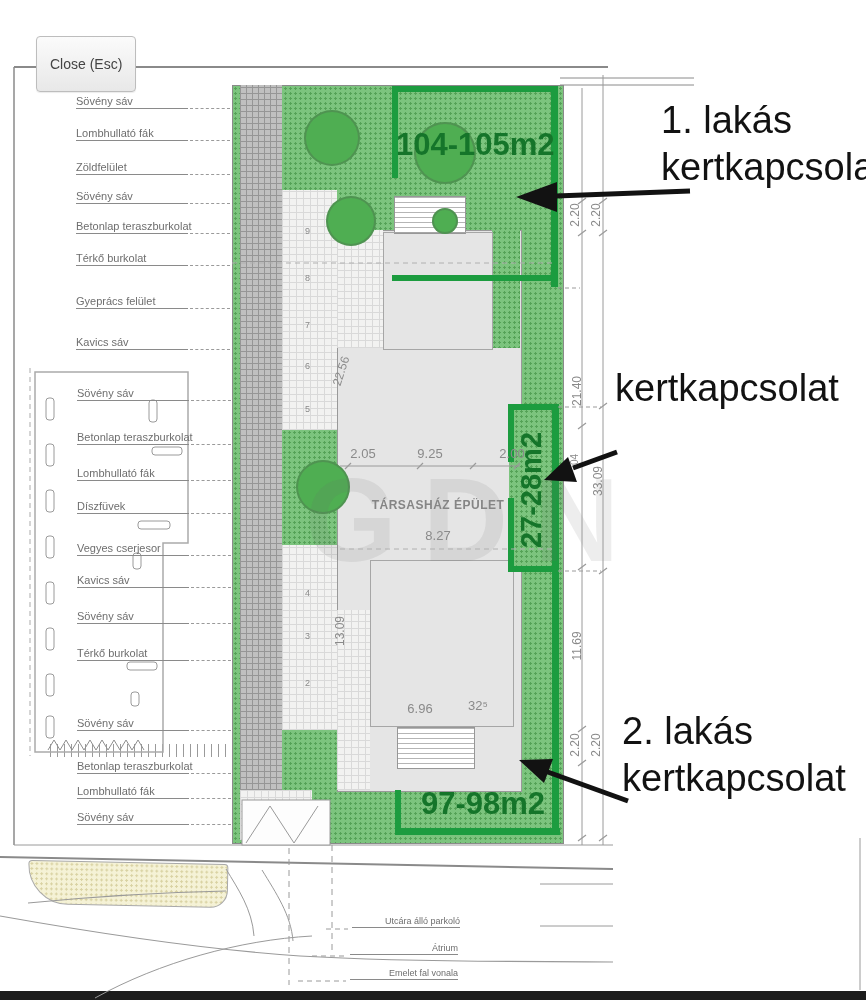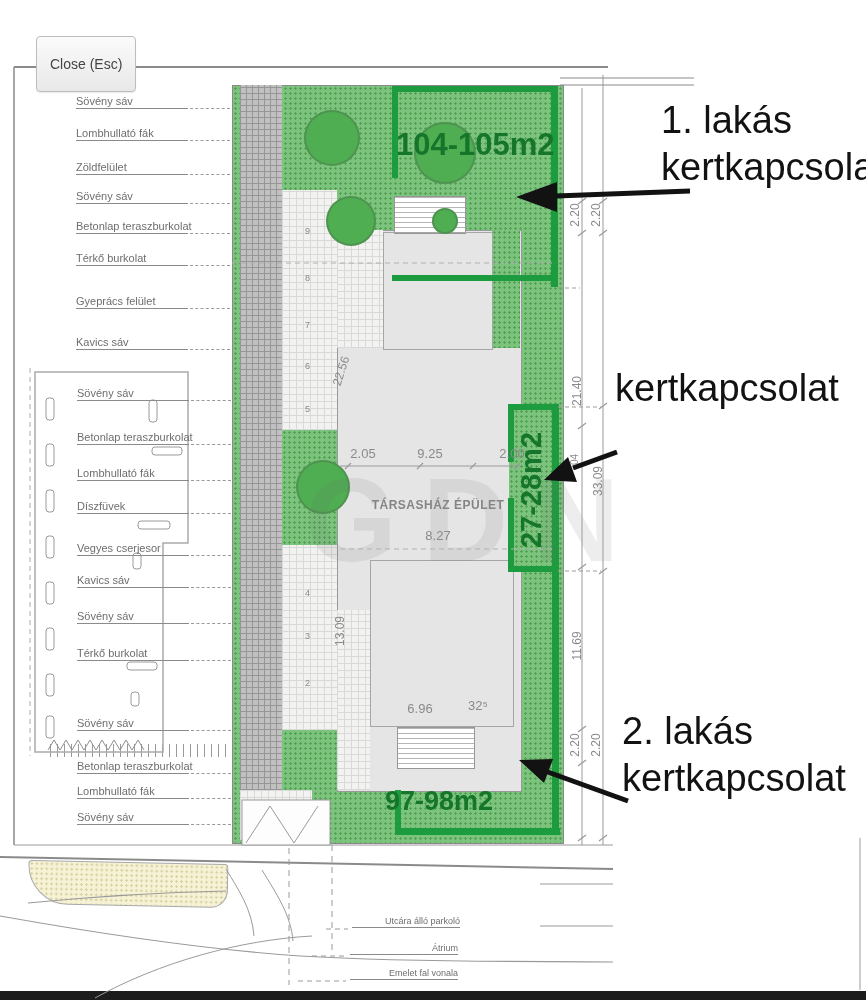--- a/index.html
+++ b/index.html
@@ -184,21 +184,21 @@
   <div class="llabel" style="left:77px;top:574px">Kavics sáv</div>
   <div class="llabel" style="left:77px;top:610px">Sövény sáv</div>
   <div class="llabel" style="left:77px;top:647px">Térkő burkolat</div>
   <div class="llabel" style="left:77px;top:717px">Sövény sáv</div>
   <div class="llabel" style="left:77px;top:760px">Betonlap teraszburkolat</div>
   <div class="llabel" style="left:77px;top:785px">Lombhullató fák</div>
   <div class="llabel" style="left:77px;top:811px">Sövény sáv</div>
 
   <div class="garden-label" style="left:396px;top:127px;font-size:31px;">104-105m2</div>
   <div class="garden-label" style="left:452px;top:473px;width:160px;height:34px;font-size:29px;text-align:center;transform:rotate(-90deg);">27-28m2</div>
-  <div class="garden-label" style="left:385px;top:786px;font-size:27px;">97-98m2</div>
+  <div class="garden-label" style="left:421px;top:786px;font-size:31px;">97-98m2</div>
 
   <div class="ann" style="left:617px;top:97px;margin-left:44px;">
     <div>1. lakás</div>
     <div>kertkapcsolat</div>
   </div>
   <div class="ann" style="left:615px;top:365px;">
     <div>kertkapcsolat</div>
   </div>
   <div class="ann" style="left:622px;top:708px;">
     <div>2. lakás</div>

